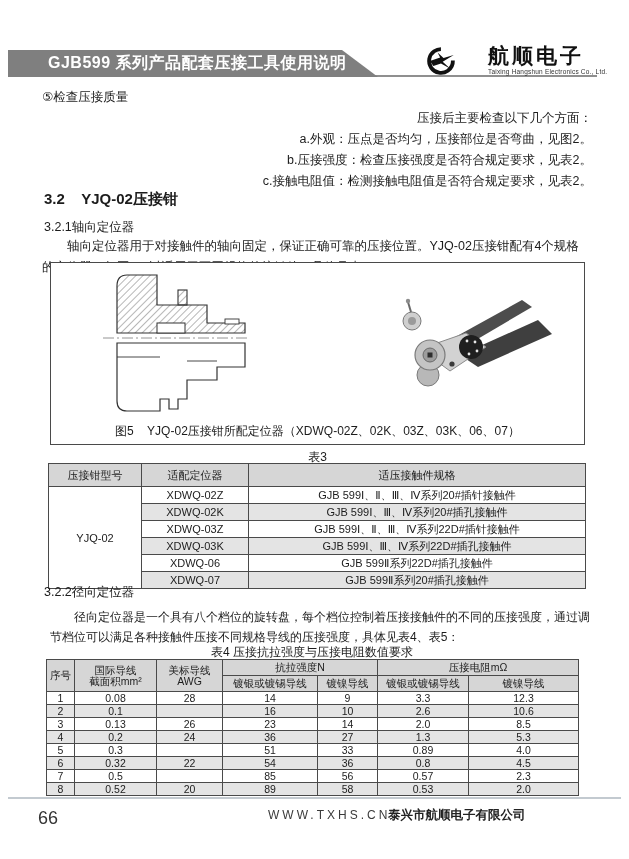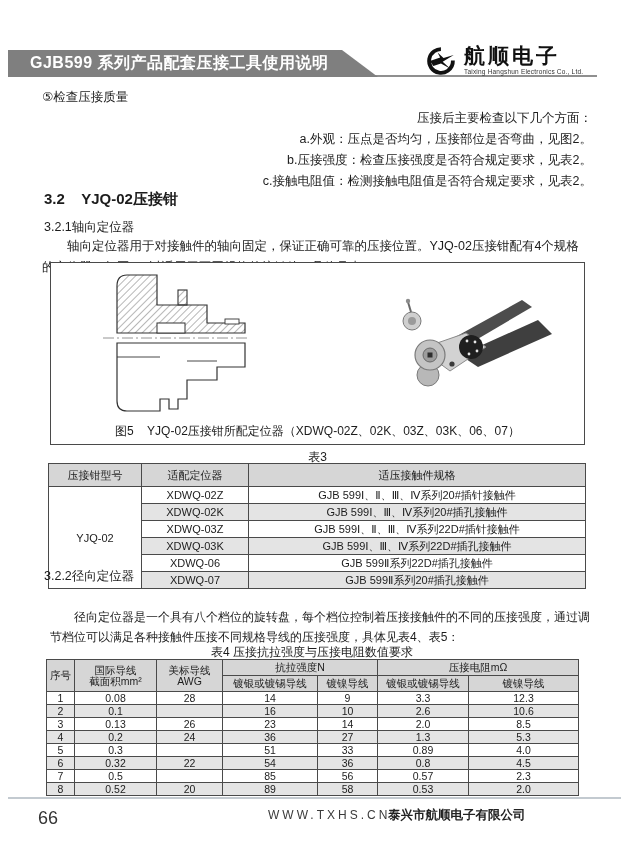--- a/index.html
+++ b/index.html
@@ -10,24 +10,24 @@
     font-family:"Liberation Sans","DejaVu Sans",sans-serif;
     color:#1c1c1c;
   }
 
   
   .banner-underline { position:absolute; left:8px; top:75px; width:589px; height:2px; background:#8f8f8f; }
   .banner {
     position:absolute; left:8px; top:50px; width:370px; height:27px;
     background:#7f7f7f; z-index:2;
     clip-path:polygon(0 0, 334px 0, 370px 100%, 0 100%);
-    display:flex; align-items:center; padding-left:22px;
+    display:flex; align-items:center; padding-left:40px;
   }
   .banner-title { color:#ffffff; font-size:16px; font-weight:bold; letter-spacing:0.5px; white-space:pre; }
-  .logo { position:absolute; left:424px; top:44px; width:176px; height:36px; display:flex; align-items:flex-start; z-index:2; }
+  .logo { position:absolute; left:424px; top:44px; width:176px; height:36px; display:flex; align-items:flex-start; z-index:2;gap:24px; }
   .logo-icon { width:34px; height:34px; flex:0 0 auto; }
   .logo-textwrap { margin-left:6px; }
   .logo-name { font-size:21px; font-weight:bold; letter-spacing:3px; color:#111; line-height:24px; white-space:nowrap; }
   .logo-sub { font-size:6.5px; color:#333; letter-spacing:0.2px; white-space:nowrap; }
 
   
   .intro { position:absolute; left:42px; top:87px; width:550px; font-size:12.5px; line-height:21px; }
   .intro .lead, .intro .item { padding-left:18px;text-align:right; }
 
   
@@ -47,21 +47,21 @@
   td, th { border:1px solid #4a4a4a; text-align:center; vertical-align:middle; font-weight:normal; padding:0; overflow:hidden; white-space:nowrap; }
   .tbl3 { position:absolute; left:48px; top:463px; width:537px; font-size:11px;border-radius:9px; }
   .tbl3 th { height:23px; background:#d6d6d6; }
   .tbl3 td { height:17px; }
   .tbl4-caption { position:absolute; left:46px; top:644px; width:532px; text-align:center; font-size:12px; }
   .tbl4 { position:absolute; left:46px; top:659px; width:532px; font-size:10.5px; }
   .tbl4 th { height:16px; background:#d6d6d6; white-space:pre-line; line-height:11px; }
   .tbl4 td { height:12px; }
   tr.alt td { background:#e4e4e4; }
 
-  .sub-heading-2 { position:absolute; left:44px; top:568px; font-size:12.5px; }
+  .sub-heading-2 { position:absolute; left:44px; top:584px; font-size:12.5px; }
   .para-2 { position:absolute; left:42px; top:607px; width:548px; font-size:12px; line-height:20px; text-indent:2em;margin-left:8px; }
 
   
   .footer-line { position:absolute; left:8px; top:797px; width:613px; height:2px; background:#c3cad0; }
   .footer-page { position:absolute; left:38px; top:808px; font-size:18px; color:#333; }
   .footer-site { position:absolute; left:268px; top:808px; font-size:12px; letter-spacing:3px; color:#3a3a3a; }
   .footer-company { position:absolute; left:388px; top:807px; font-size:12.5px; font-weight:bold; color:#222; }
 </style>
 </head>
 <body>

